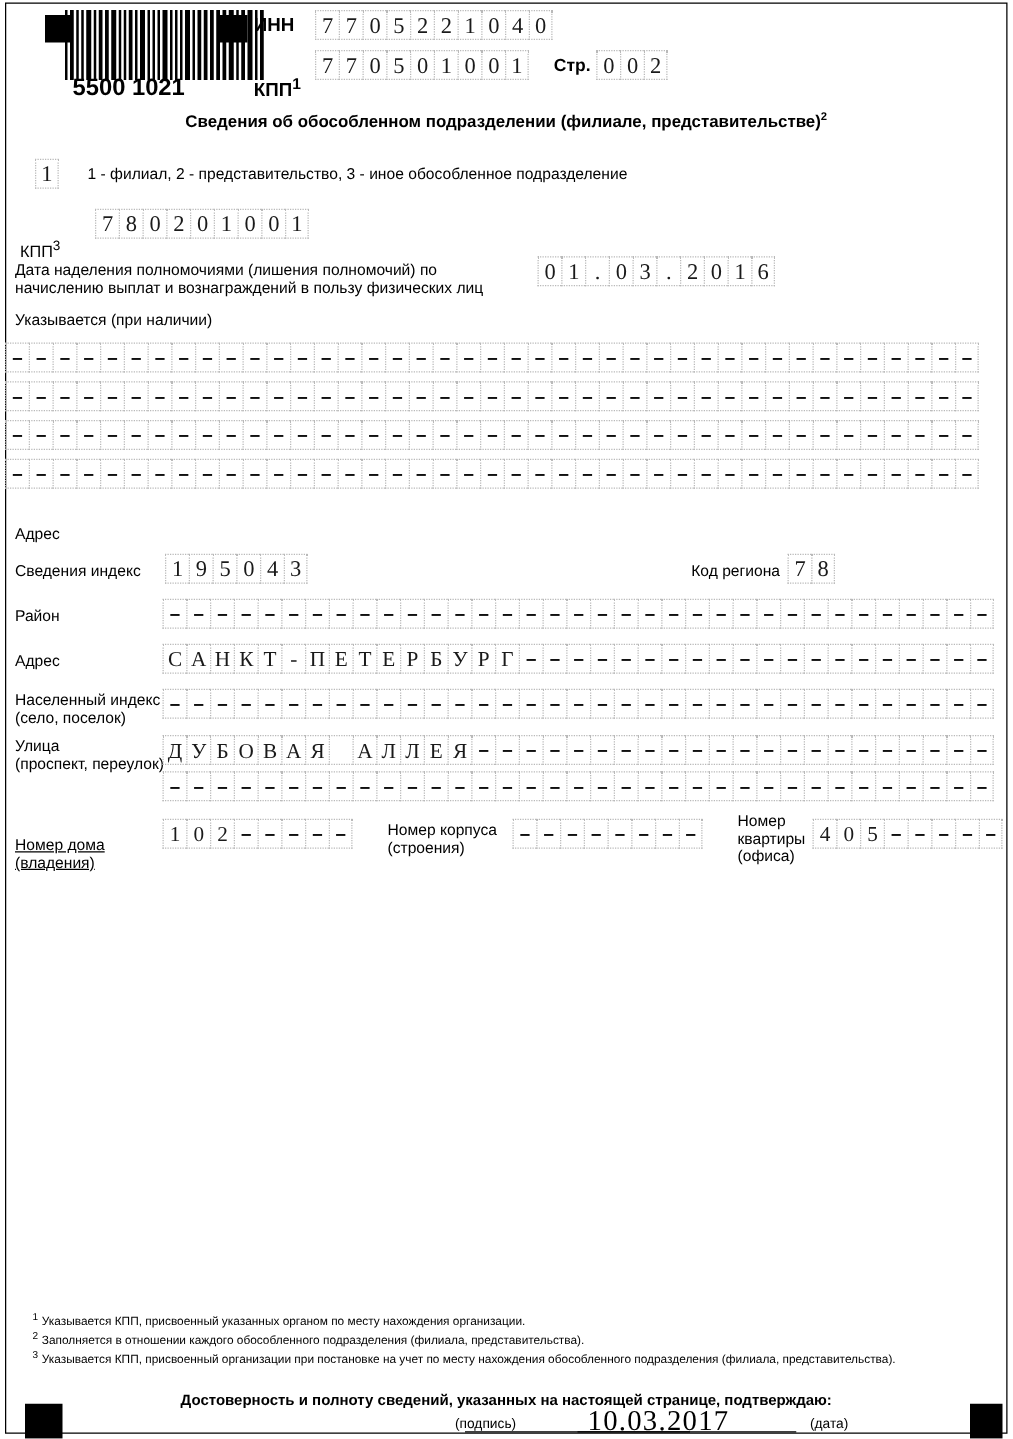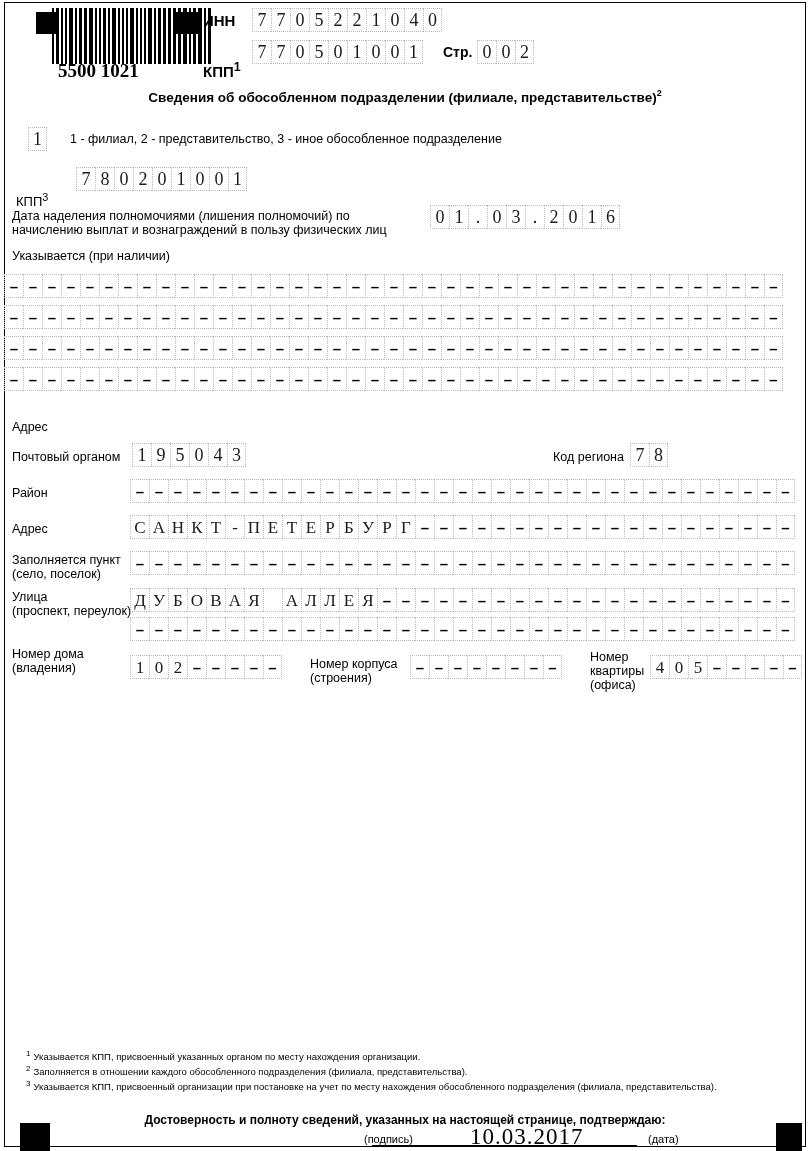--- a/index.html
+++ b/index.html
@@ -27,21 +27,21 @@
   .abs{position:absolute;}
 
   
   .marker{position:absolute;background:#000;}
 
   
   #barcode-block{position:absolute;left:52px;top:8px;}
   .barcode-bars{height:56px;display:flex;align-items:stretch;}
   .barcode-bars i{display:block;background:#000;margin-right:2px;}
   .barcode-text{
-    font-family:Liberation Serif, serif;
+    font-family:Liberation Sans, sans-serif;
     font-weight:bold;
     font-size:19px;
     letter-spacing:0px;
     margin-top:-4px;
     padding-left:6px;
   }
 
   
   .lbl{
     font-size:12.5px;
@@ -419,21 +419,21 @@
       <div class="cell dash">–</div>
       <div class="cell dash">–</div>
       <div class="cell dash">–</div>
       <div class="cell dash">–</div>
       <div class="cell dash">–</div>
       <div class="cell dash">–</div>
     </div>
 
   <div class="abs lbl" style="left:12px;top:420px;">Адрес</div>
 
-  <div class="abs lbl" style="left:12px;top:450px;">Почтовый органом</div>
+  <div class="abs lbl" style="left:12px;top:450px;">Сведения индекс</div>
   <div class="cells" id="postal-cells" style="left:132px;top:443px;">
       <div class="cell val">1</div>
       <div class="cell val">9</div>
       <div class="cell val">5</div>
       <div class="cell val">0</div>
       <div class="cell val">4</div>
       <div class="cell val">3</div>
     </div>
 
   <div class="abs lbl" style="left:553px;top:450px;">Код региона</div>
@@ -513,21 +513,21 @@
       <div class="cell dash">–</div>
       <div class="cell dash">–</div>
       <div class="cell dash">–</div>
       <div class="cell dash">–</div>
       <div class="cell dash">–</div>
       <div class="cell dash">–</div>
       <div class="cell dash">–</div>
       <div class="cell dash">–</div>
     </div>
 
-  <div class="abs lbl" style="left:12px;top:553px;">Заполняется пункт
+  <div class="abs lbl" style="left:12px;top:553px;">Населенный индекс
 (село, поселок)</div>
   <div class="cells" id="locality-cells" style="left:130px;top:551px;">
       <div class="cell dash">–</div>
       <div class="cell dash">–</div>
       <div class="cell dash">–</div>
       <div class="cell dash">–</div>
       <div class="cell dash">–</div>
       <div class="cell dash">–</div>
       <div class="cell dash">–</div>
       <div class="cell dash">–</div>
@@ -630,21 +630,21 @@
       <div class="cell dash">–</div>
       <div class="cell dash">–</div>
       <div class="cell dash">–</div>
       <div class="cell dash">–</div>
       <div class="cell dash">–</div>
       <div class="cell dash">–</div>
       <div class="cell dash">–</div>
       <div class="cell dash">–</div>
     </div>
 
-  <div class="abs lbl" style="left:12px;top:647px;">Номер дома
+  <div class="abs lbl" style="left:12px;top:669px;text-decoration:underline;">Номер дома
 (владения)</div>
   <div class="cells" id="house-cells" style="left:130px;top:655px;">
       <div class="cell">1</div>
       <div class="cell">0</div>
       <div class="cell">2</div>
       <div class="cell dash">–</div>
       <div class="cell dash">–</div>
       <div class="cell dash">–</div>
       <div class="cell dash">–</div>
       <div class="cell dash">–</div>

